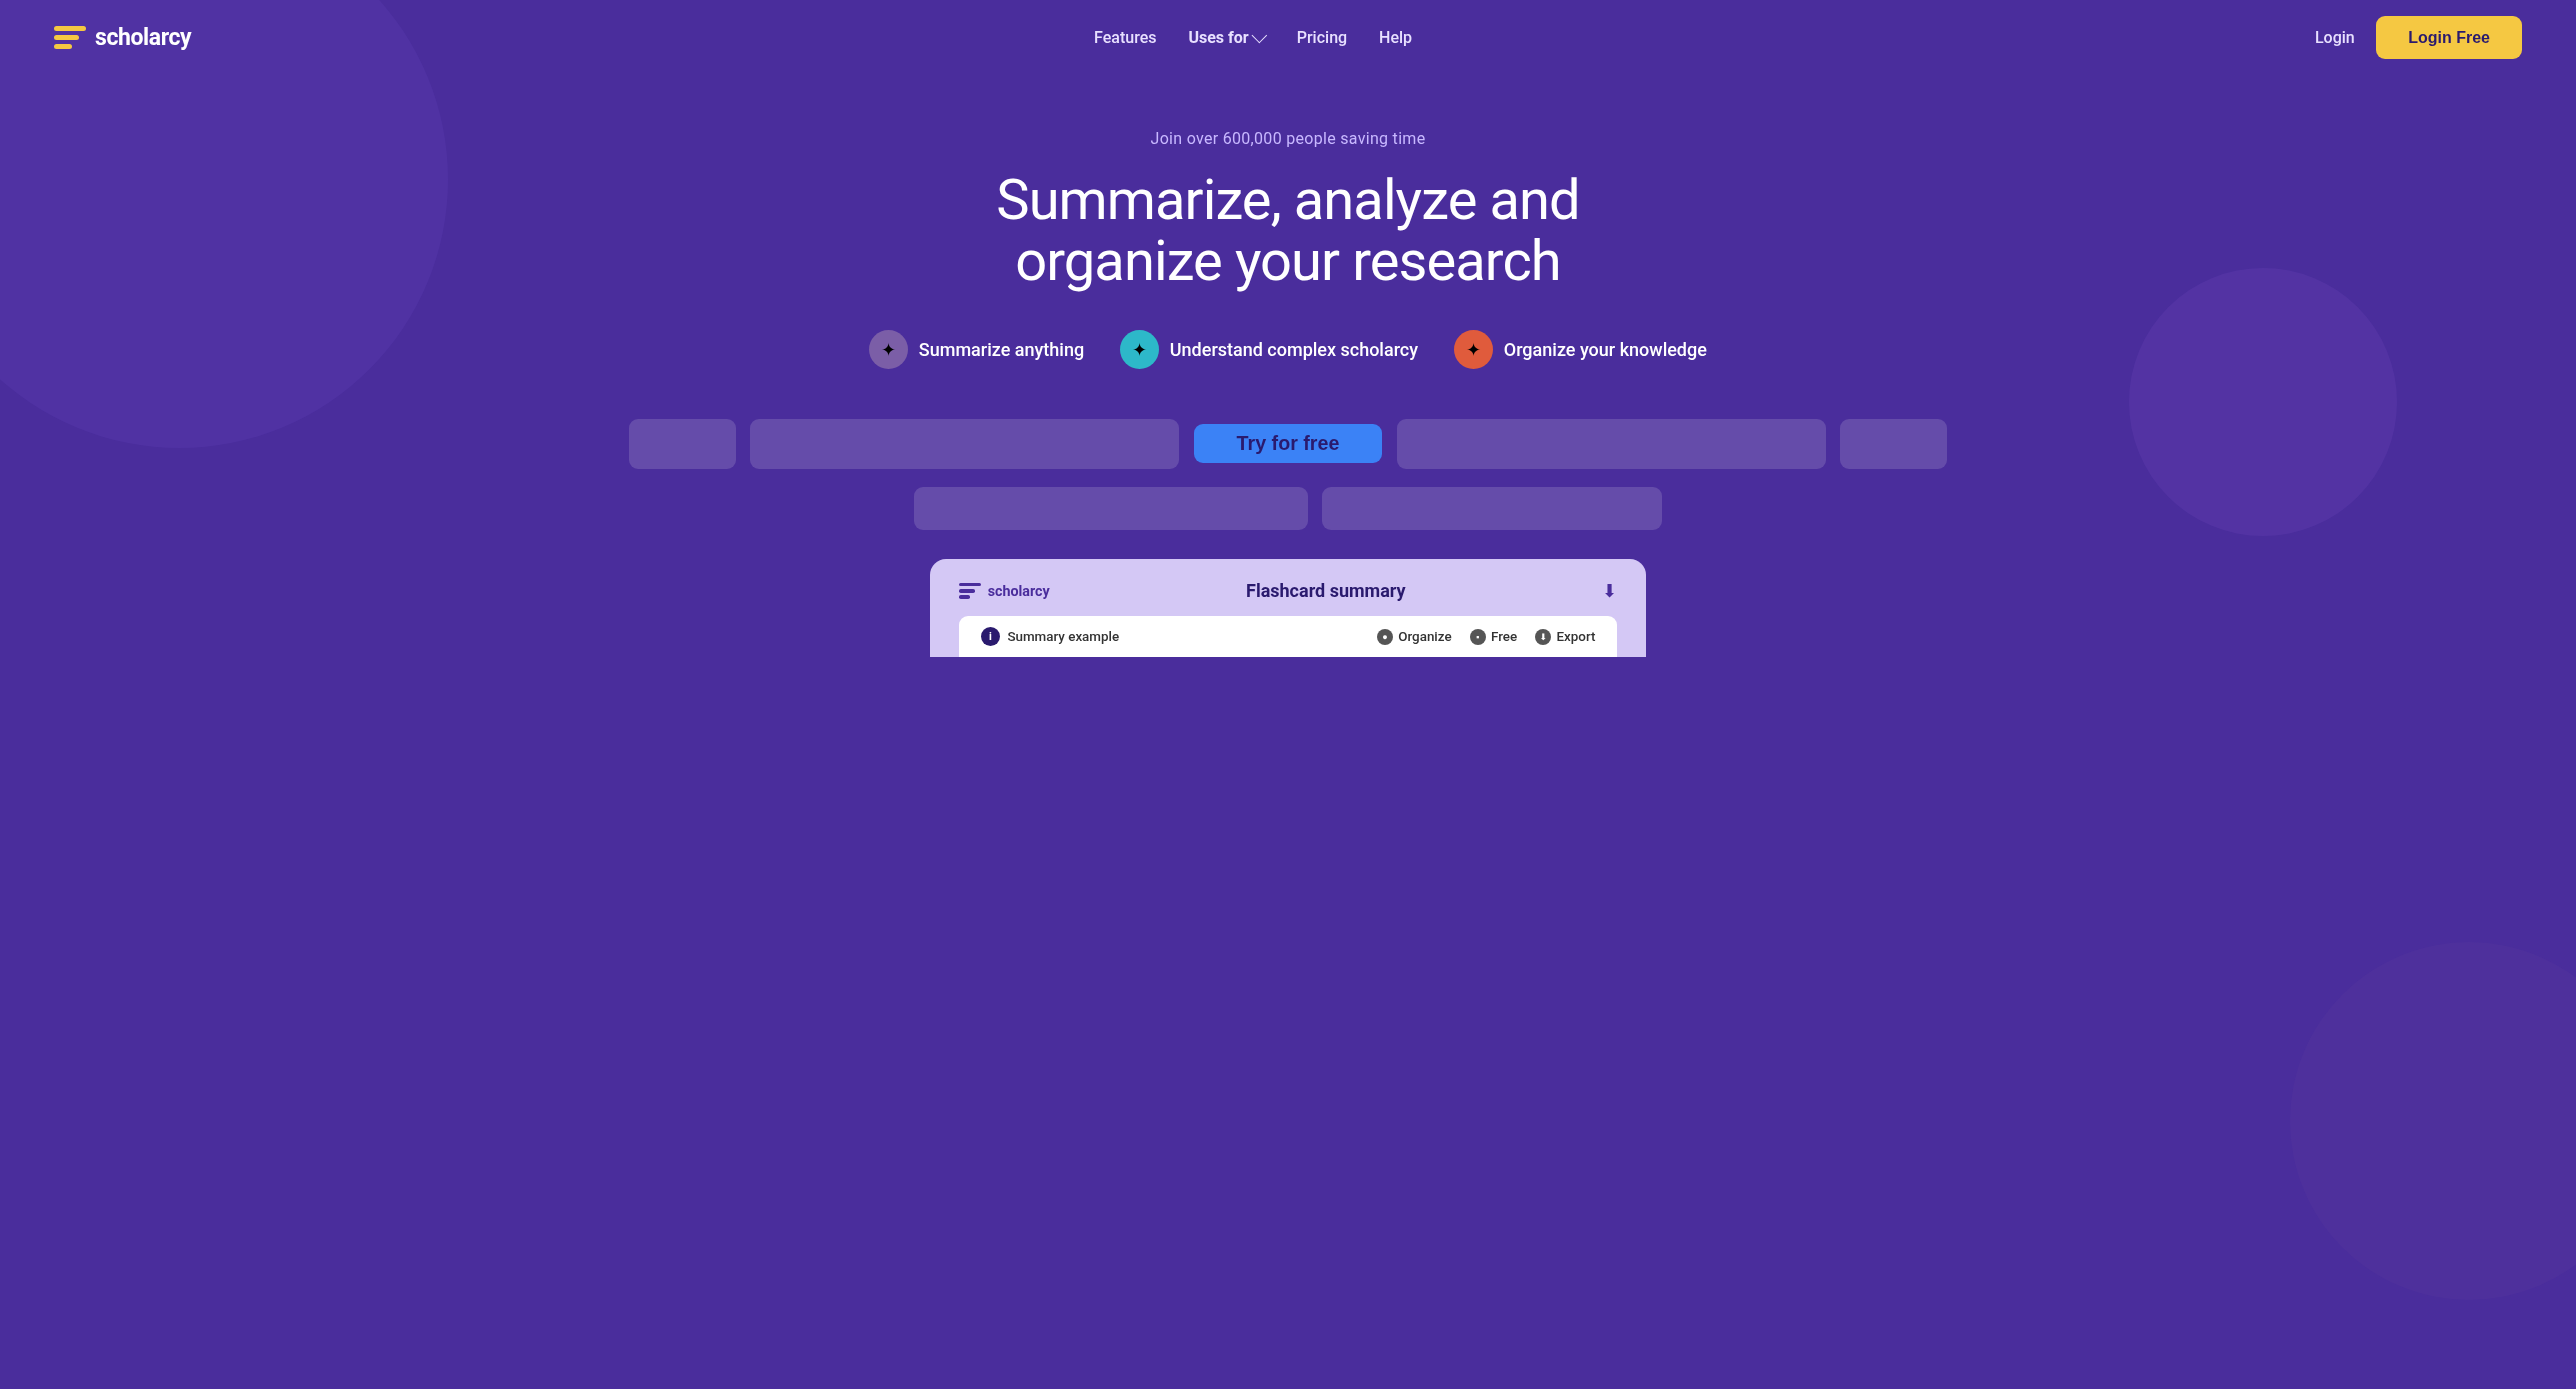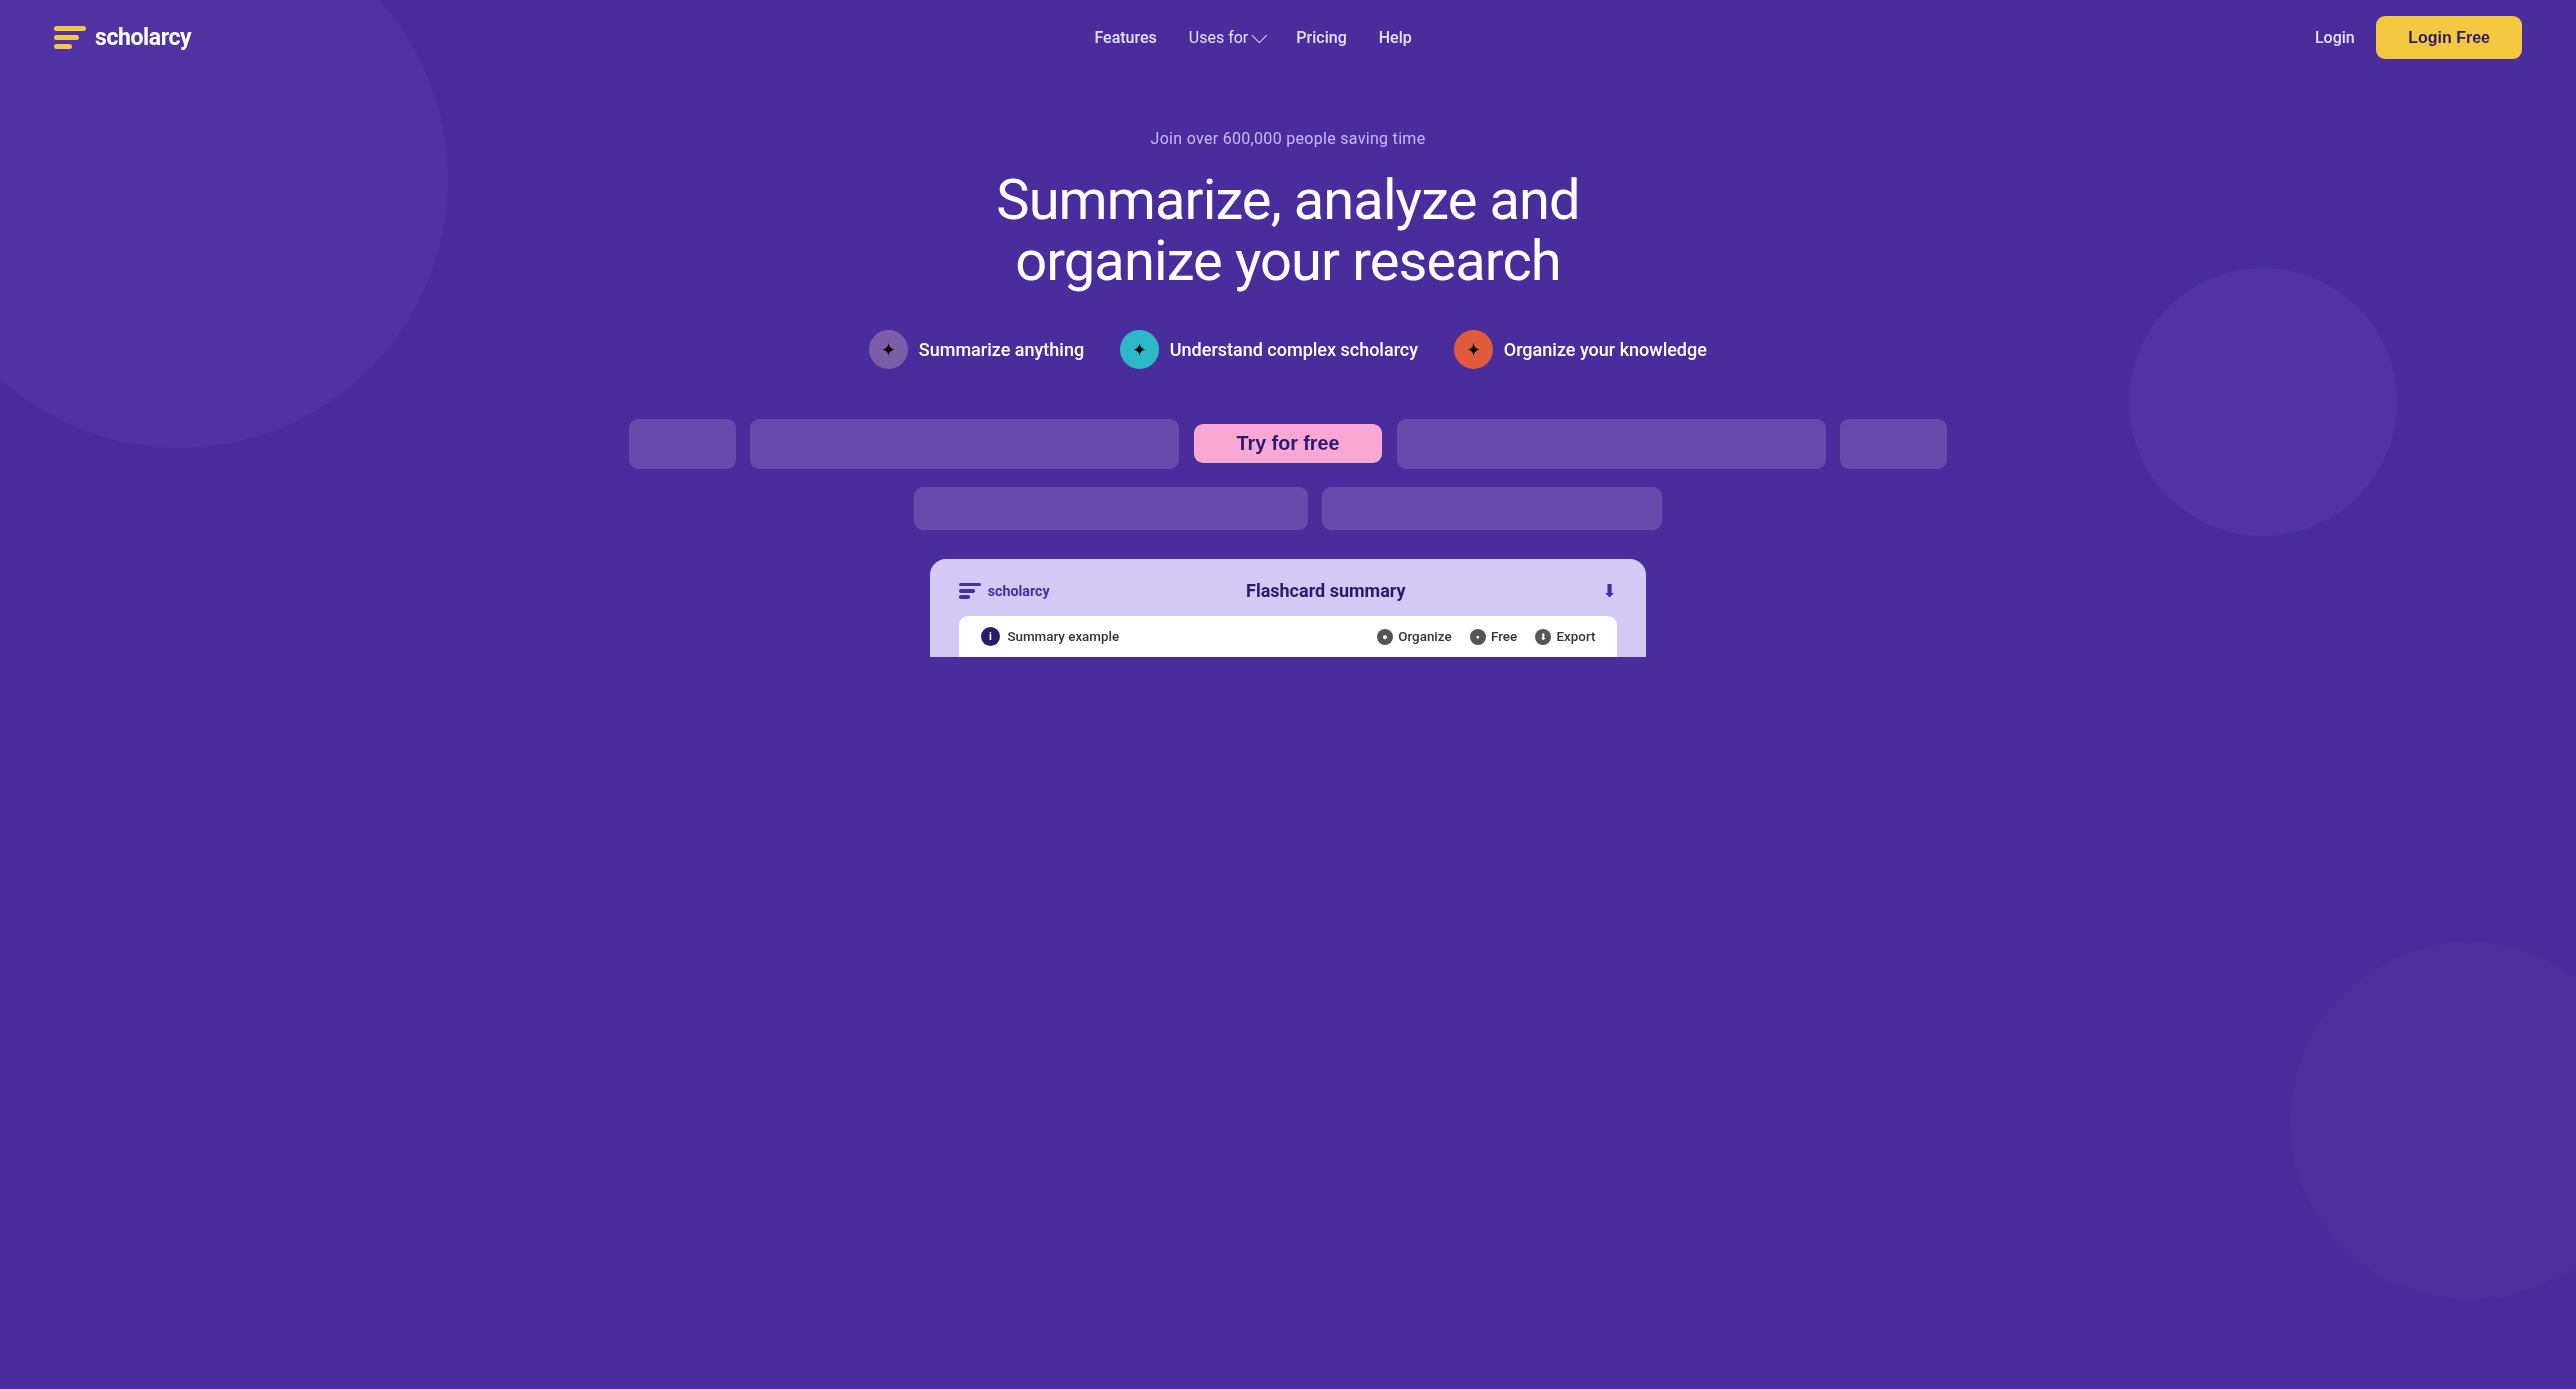--- a/index.html
+++ b/index.html
@@ -65,21 +65,21 @@
       font-size: 16px;
       font-weight: 500;
     }
 
     .nav-uses-for {
       display: flex;
       align-items: center;
       gap: 5.4px;
       color: #e8e0ff;
       font-size: 16px;
-      font-weight: 400;
+      font-weight: 700;
       cursor: pointer;
     }
 
     .chevron-down {
       display: inline-block;
       width: 10.7px;
       height: 10.7px;
       border-right: 1.8px solid #e8e0ff;
       border-bottom: 1.8px solid #e8e0ff;
       transform: rotate(45deg);
@@ -190,21 +190,21 @@
 
     .input-placeholder-box.wide {
       max-width: 429px;
     }
 
     .input-placeholder-box.small {
       max-width: 107px;
     }
 
     .btn-try-free {
-      background: #f9a8d4;
+      background: #3b82f6;
       color: #2a1a6e;
       border: none;
       border-radius: 9px;
       padding: 8px 43px;
       font-size: 19.7px;
       font-weight: 700;
       cursor: pointer;
       white-space: nowrap;
       flex-shrink: 0;
     }

